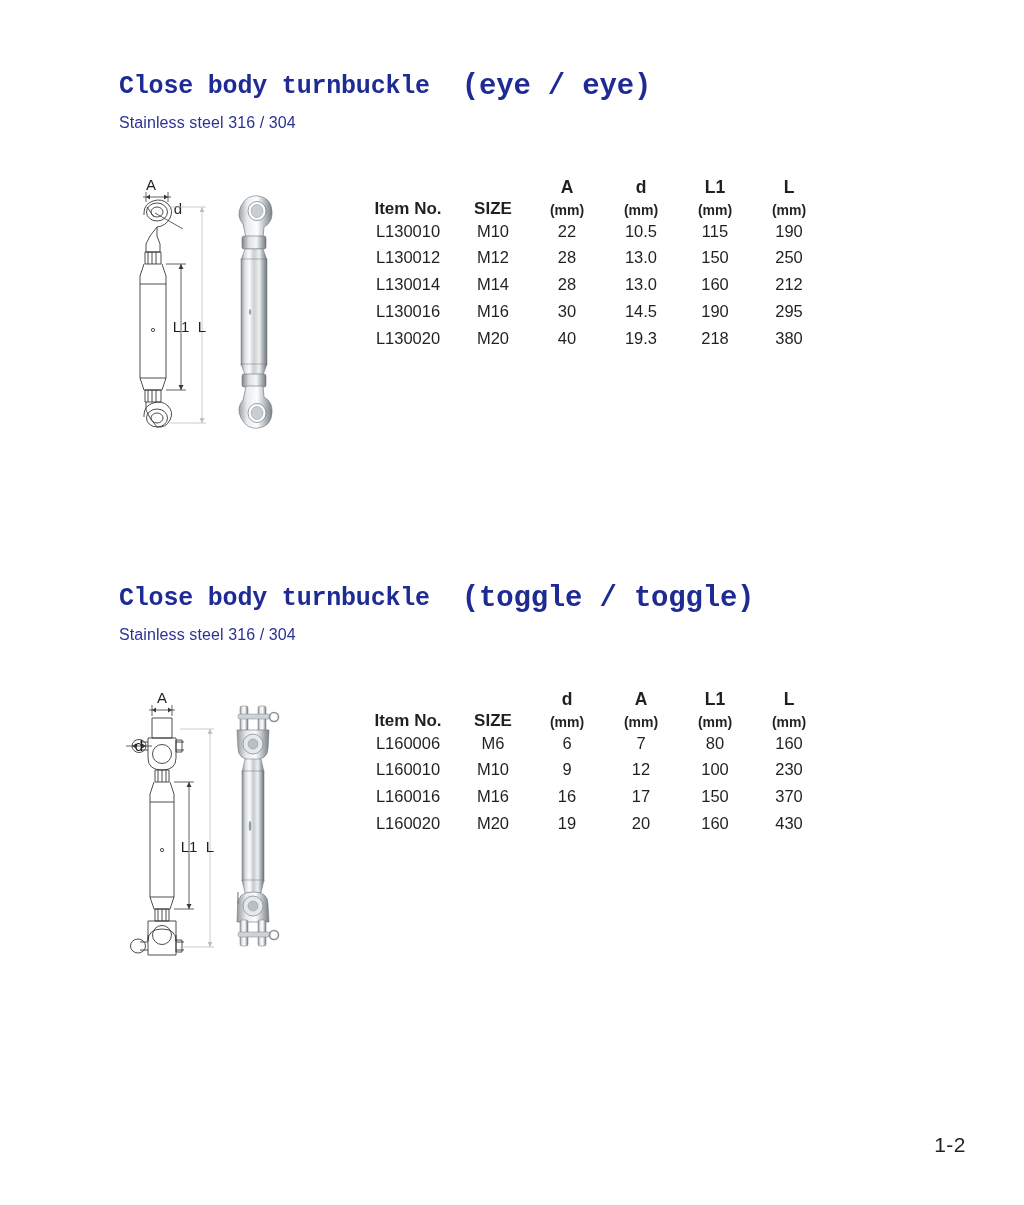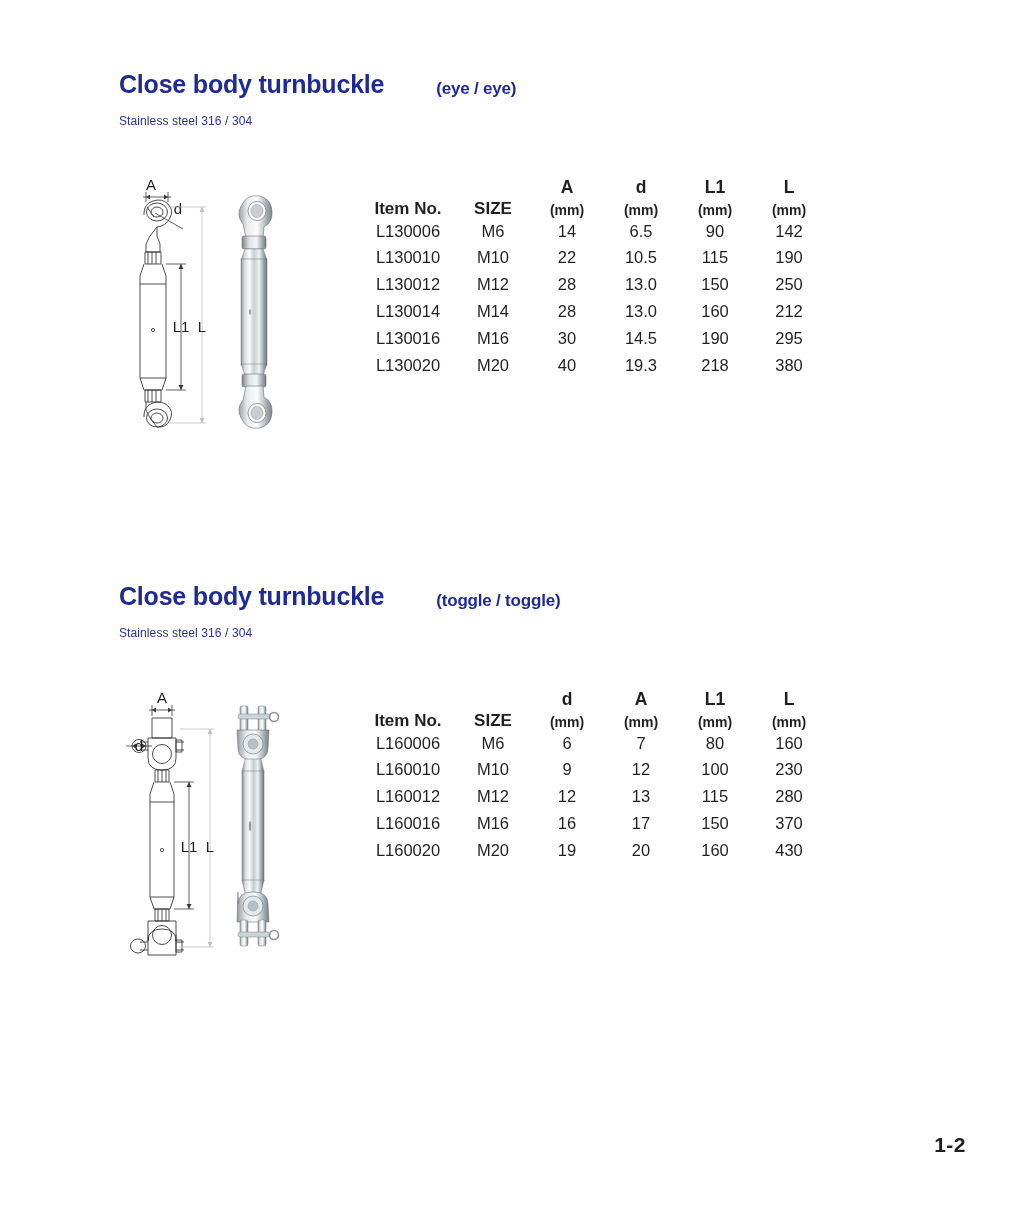--- a/index.html
+++ b/index.html
@@ -25,41 +25,42 @@
   .section { position: absolute; left: 0; width: 1024px; }
   #section-eye    { top: 70px; }
   #section-toggle { top: 582px; }
 
   
   .heading-row {
     position: absolute;
     left: 119px;
     top: 0;
     display: flex;
-    align-items: flex-end;
+    align-items: center;
     white-space: nowrap;
+    font-family: Liberation Mono, monospace;
   }
   .heading-main {
     font-size: 25px;
     font-weight: bold;
     color: #1f2b94;
     letter-spacing: -0.2px;
   }
   .heading-variant {
-    font-size: 17px;
+    font-size: 29px;
     font-weight: bold;
     color: #1f2b94;
-    margin-left: 52px;
+    margin-left: 32px;
     letter-spacing: -0.2px;
   }
   .subheading {
     position: absolute;
     left: 119px;
     top: 44px;
-    font-size: 12px;
+    font-size: 16px;
     color: #2c3294;
     letter-spacing: 0.1px;
   }
 
   
   .figure-area {
     position: absolute;
     left: 110px;
     top: 110px;
     width: 220px;
@@ -112,21 +113,21 @@
   .spec-table tbody tr { height: 26.8px; }
   .spec-table tbody td { vertical-align: middle; }
   .cell-item { text-align: left; padding-left: 4px !important; }
 
   
   #page-number {
     position: absolute;
     right: 58px;
     bottom: 48px;
     font-size: 21px;
-    font-weight: bold;
+    font-weight: normal;
     color: #231f20;
     letter-spacing: 0.5px;
   }
 
   
   .dim-label { font-family: "Liberation Sans", sans-serif; font-size: 15px; fill: #231f20; }
 </style>
 </head>
 <body>
 
@@ -282,28 +283,20 @@
           <th class="col-num">
             <span class="th-stack">
               <span class="th-sym">L</span>
               <span class="th-unit">(mm)</span>
             </span>
           </th>
         </tr>
       </thead>
       <tbody id="tbody-eye">
           <tr>
-            <td class="col-item cell-item">L130006</td>
-            <td class="col-size">M6</td>
-            <td class="col-num">14</td>
-            <td class="col-num">6.5</td>
-            <td class="col-num">90</td>
-            <td class="col-num">142</td>
-          </tr>
-          <tr>
             <td class="col-item cell-item">L130010</td>
             <td class="col-size">M10</td>
             <td class="col-num">22</td>
             <td class="col-num">10.5</td>
             <td class="col-num">115</td>
             <td class="col-num">190</td>
           </tr>
           <tr>
             <td class="col-item cell-item">L130012</td>
             <td class="col-size">M12</td>
@@ -522,28 +515,20 @@
           </tr>
           <tr>
             <td class="col-item cell-item">L160010</td>
             <td class="col-size">M10</td>
             <td class="col-num">9</td>
             <td class="col-num">12</td>
             <td class="col-num">100</td>
             <td class="col-num">230</td>
           </tr>
           <tr>
-            <td class="col-item cell-item">L160012</td>
-            <td class="col-size">M12</td>
-            <td class="col-num">12</td>
-            <td class="col-num">13</td>
-            <td class="col-num">115</td>
-            <td class="col-num">280</td>
-          </tr>
-          <tr>
             <td class="col-item cell-item">L160016</td>
             <td class="col-size">M16</td>
             <td class="col-num">16</td>
             <td class="col-num">17</td>
             <td class="col-num">150</td>
             <td class="col-num">370</td>
           </tr>
           <tr>
             <td class="col-item cell-item">L160020</td>
             <td class="col-size">M20</td>

